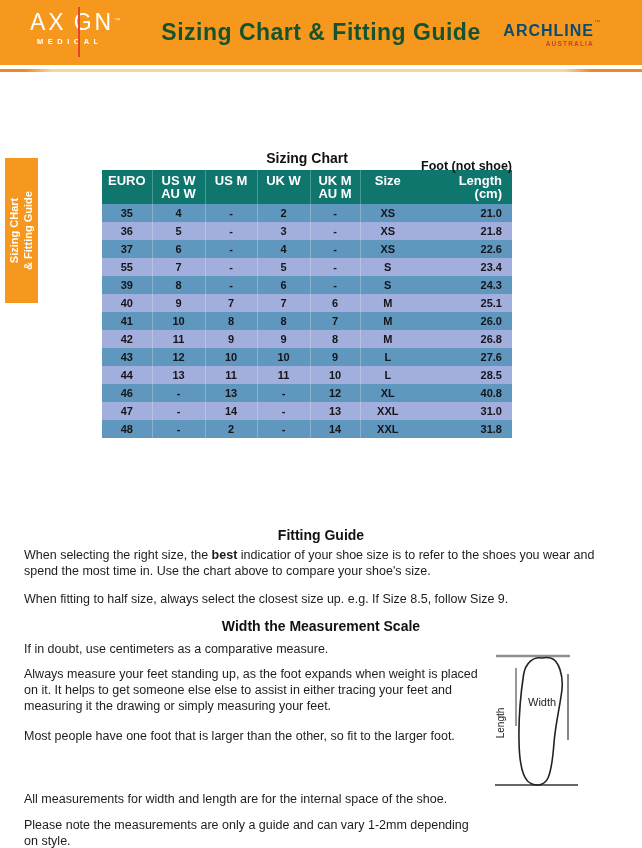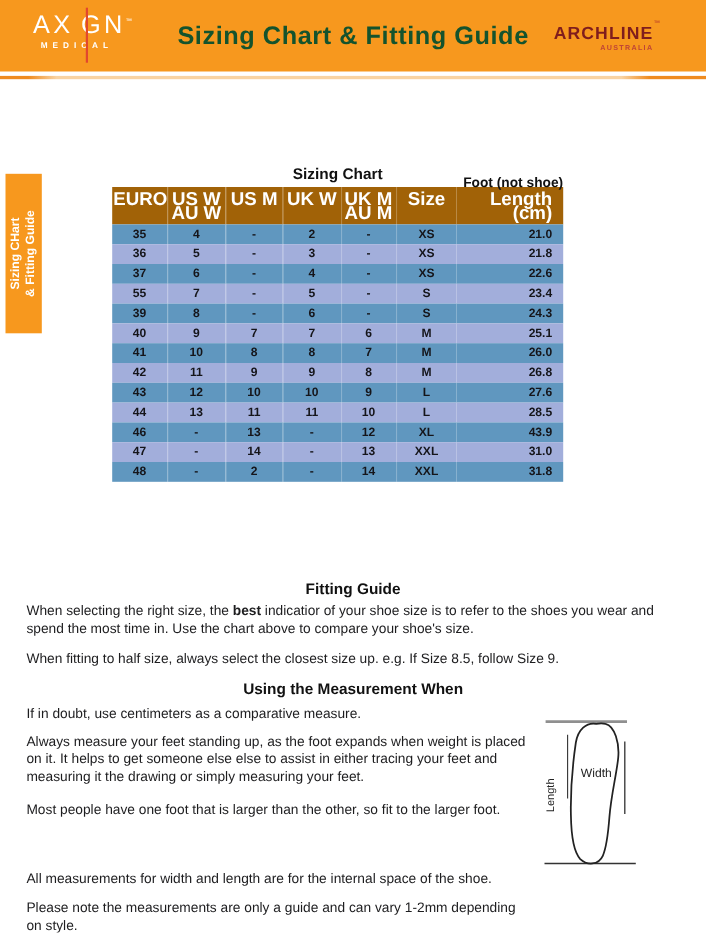--- a/index.html
+++ b/index.html
@@ -30,21 +30,21 @@
     position:absolute; left:48px; top:-3px; width:2px; height:50px; background:#E2472E;
   }
   .banner-title {
     position:absolute; left:0; top:0; width:642px; height:65px;
     display:flex; align-items:center; justify-content:center;
     color:#14532d; font-size:23px; font-weight:bold; letter-spacing:0.5px;
   }
   .logo-archline {
     position:absolute; right:42px; top:22px; text-align:right;
   }
-  .arch-name { color:#7f1d1d; font-size:16px; font-weight:bold; letter-spacing:1px; }
+  .arch-name { color:#0c4a6e; font-size:16px; font-weight:bold; letter-spacing:1px; }
   .arch-tm { color:#B5392B; font-size:6px; vertical-align:top; position:relative; top:-3px; }
   .arch-sub { color:#C04535; font-size:6.5px; font-weight:bold; letter-spacing:1.2px; margin-top:0; padding-right:6px; }
   .banner-rule {
     position:absolute; left:0; top:69px; width:642px; height:3px;
     background:linear-gradient(to right,#EF8B1F 0%,#EF8B1F 4%,#F9D3A2 8%,#F9D3A2 88%,#EF8B1F 92%,#EF8B1F 100%);
   }
 
   
   .side-tab {
     position:absolute; left:5px; top:158px; width:33px; height:145px; background:#F7981E;
@@ -59,21 +59,21 @@
   
   .chart-section { position:absolute; left:102px; top:150px; width:410px; }
   .chart-title {
     text-align:center; font-size:14px; font-weight:bold; color:#111; margin-bottom:4px;
   }
   .chart-note {
     position:absolute; right:0; top:9px; font-size:12.5px; font-weight:bold; color:#111;text-align:right;
   }
   table.sizing { border-collapse:collapse; width:410px; table-layout:fixed; }
   table.sizing th {
-    background:#a16207; color:#ffffff; font-size:17px; font-weight:bold;
+    background:#0f766e; color:#ffffff; font-size:13px; font-weight:bold;
     vertical-align:top; padding-top:4px; height:29px; text-align:center;
     white-space:pre-line; line-height:13px;
   }
   table.sizing td {
     font-size:11px; font-weight:bold; color:#15151a; text-align:center;
     height:18px; padding:0; line-height:18px;
   }
   table.sizing tbody tr:nth-child(odd)  td { background:#6097BF; }
   table.sizing tbody tr:nth-child(even) td { background:#A2AEDB; }
   table.sizing td:nth-child(-n+5), table.sizing th:nth-child(-n+5) {
@@ -245,21 +245,21 @@
             <td>L</td>
             <td class="col-length">28.5</td>
           </tr>
           <tr>
             <td>46</td>
             <td>-</td>
             <td>13</td>
             <td>-</td>
             <td>12</td>
             <td>XL</td>
-            <td class="col-length">43.9</td>
+            <td class="col-length">40.8</td>
           </tr>
           <tr>
             <td>47</td>
             <td>-</td>
             <td>14</td>
             <td>-</td>
             <td>13</td>
             <td>XXL</td>
             <td class="col-length">31.0</td>
           </tr>
@@ -275,21 +275,21 @@
         </tbody>
     </table>
   </section>
 
   <div class="h-center" style="top:494px;">Fitting Guide</div>
 
   <p class="para" style="top:512px; width:594px;"><span>When selecting the right size, the </span><b>best</b><span> indicatior of your shoe size is to refer to the shoes you wear and spend the most time in. Use the chart above to compare your shoe's size.</span></p>
 
   <p class="para" style="top:556px; width:594px;">When fitting to half size, always select the closest size up. e.g. If Size 8.5, follow Size 9.</p>
 
-  <div class="h-center" style="top:585px;">Using the Measurement When</div>
+  <div class="h-center" style="top:585px;">Width the Measurement Scale</div>
 
   <p class="para" style="top:606px; width:594px;">If in doubt, use centimeters as a comparative measure.</p>
 
   <p class="para" style="top:631px; width:458px;">Always measure your feet standing up, as the foot expands when weight is placed on it. It helps to get someone else else to assist in either tracing your feet and measuring it the drawing or simply measuring your feet.</p>
 
   <p class="para" style="top:693px; width:458px;">Most people have one foot that is larger than the other, so fit to the larger foot.</p>
 
   <p class="para" style="top:756px; width:458px;">All measurements for width and length are for the internal space of the shoe.</p>
 
   <p class="para" style="top:782px; width:450px;">Please note the measurements are only a guide and can vary 1-2mm depending on style.</p>

